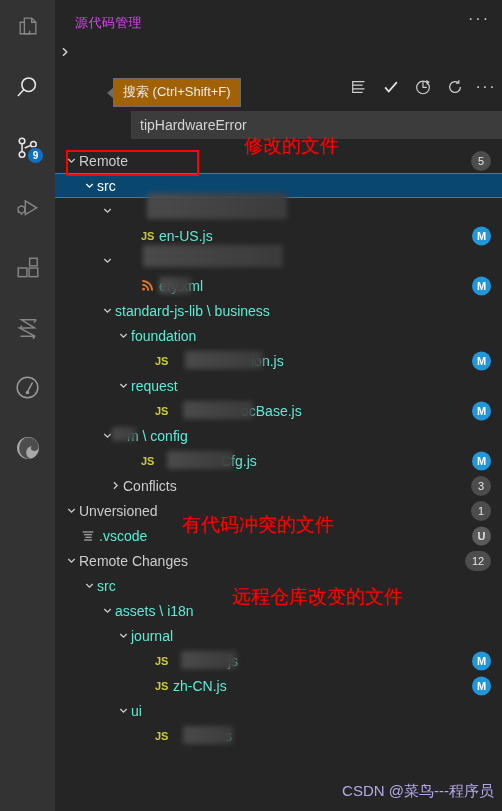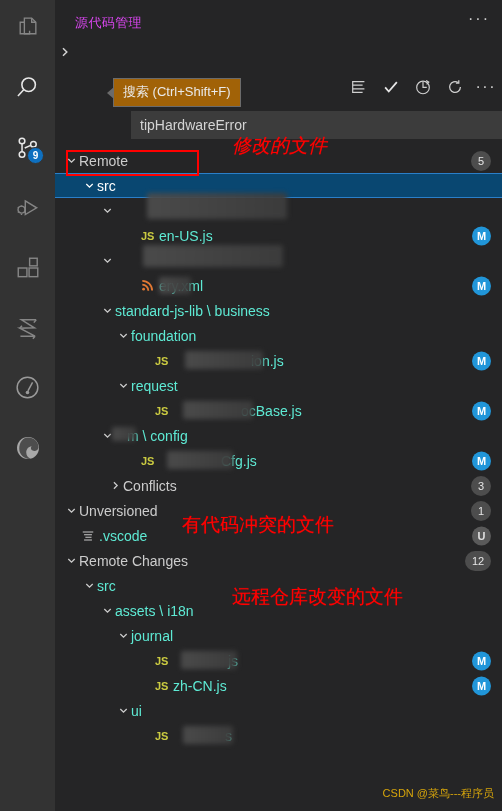--- a/index.html
+++ b/index.html
@@ -159,21 +159,21 @@
     font-family: "DejaVu Sans", "Liberation Sans", sans-serif;
     z-index: 25; white-space: nowrap;
     text-shadow: 0 0 1px rgba(255,0,0,.6);
   }
   .anno-box {
     position: absolute; border: 2px solid #ff0000; z-index: 24;
     pointer-events: none;
   }
   .watermark {
     position: absolute; right: 8px; bottom: 10px;
-    color: #eab308; font-size: 11px; z-index: 26;
+    color: #c4b5fd; font-size: 15px; z-index: 26;
     opacity: .9; white-space: nowrap;
   }
 </style>
 </head>
 <body>
 
 <div id="root">
 
   <div class="activitybar">
 
@@ -515,19 +515,19 @@
         <span class="js-ico">JS</span>
         <span class="lbl" style="padding-left:52px;">s</span>
         <span class="redact block" style="left:128px; top:3px; width:50px; height:18px;"></span>
       </div>
 
     </div>
   </div>
 
   <div class="anno-box" style="left:66px; top:150px; width:133px; height:26px;"></div>
 
-  <div class="anno" style="left:232px; top:133px;font-style:italic;">修改的文件</div>
+  <div class="anno" style="left:244px; top:133px;">修改的文件</div>
   <div class="anno" style="left:232px; top:584px;">远程仓库改变的文件</div>
   <div class="anno" style="left:182px; top:512px;">有代码冲突的文件</div>
 
   <div class="watermark">CSDN @菜鸟---程序员</div>
 
 </div>
 
 </body></html>

